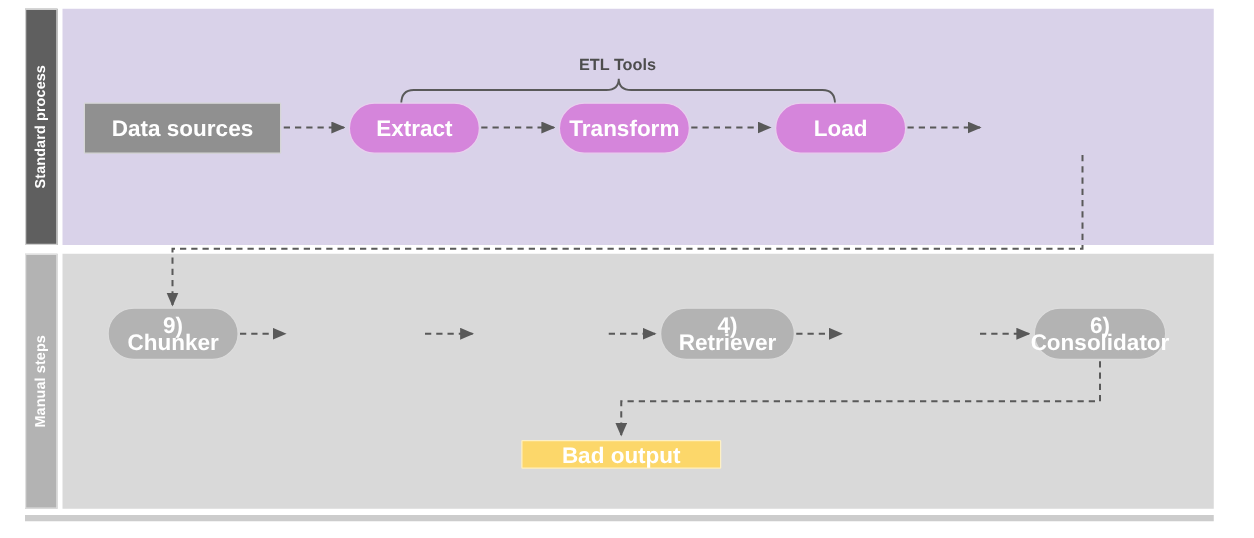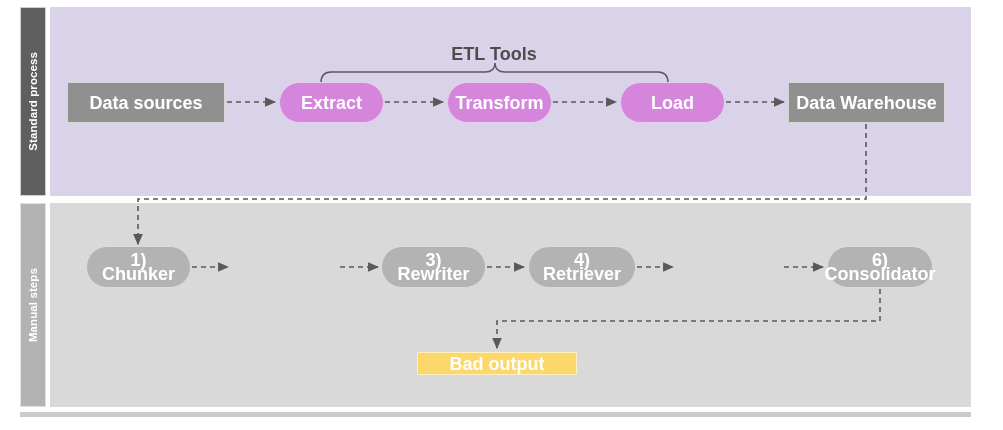--- a/index.html
+++ b/index.html
@@ -100,21 +100,21 @@
     border-radius: 1px;
   }
 
   
   #etl-bracket-label {
     position: absolute;
     left: 420px; top: 44px; width: 148px;
     text-align: center;
     color: #4d4d4d;
     font-weight: bold;
-    font-size: 18px;
+    font-size: 13px;
   }
 
   
   svg.overlay {
     position: absolute;
     left: 0; top: 0;
     width: 1003px; height: 430px;
     pointer-events: none;
   }
 </style>
@@ -166,26 +166,24 @@
   <div id="etl-bracket-label">ETL Tools</div>
 
   <div class="node rect" style="left:67px;  top:82px;  width:158px; height:41px;">Data sources</div>
 
   <div class="node pill-etl" style="left:447px; top:82px; width:105px; height:41px;">Transform</div>
 
   <div class="node pill-etl" style="left:279px; top:82px; width:105px; height:41px;">Extract</div>
 
   <div class="node pill-etl" style="left:620px; top:82px; width:105px; height:41px;">Load</div>
 
-  <div class="node rect" style="left:788px; top:82px; width:157px; height:41px;">Data Warehouse</div>
 
-  <div class="node pill-step" style="left:86px;  top:246px; width:105px; height:42px;">1) Chunker</div>
+  <div class="node pill-step" style="left:86px;  top:246px; width:105px; height:42px;">9) Chunker</div>
 
 
-  <div class="node pill-step" style="left:381px; top:246px; width:105px; height:42px;">3) Rewriter</div>
 
   <div class="node pill-step" style="left:528px; top:246px; width:108px; height:42px;">4) Retriever</div>
 
 
   <div class="node pill-step" style="left:827px; top:246px; width:106px; height:42px;">6) Consolidator</div>
 
   <div class="node rect-warn" style="left:417px; top:352px; width:160px; height:23px;">Bad output</div>
 
 </div>
 

